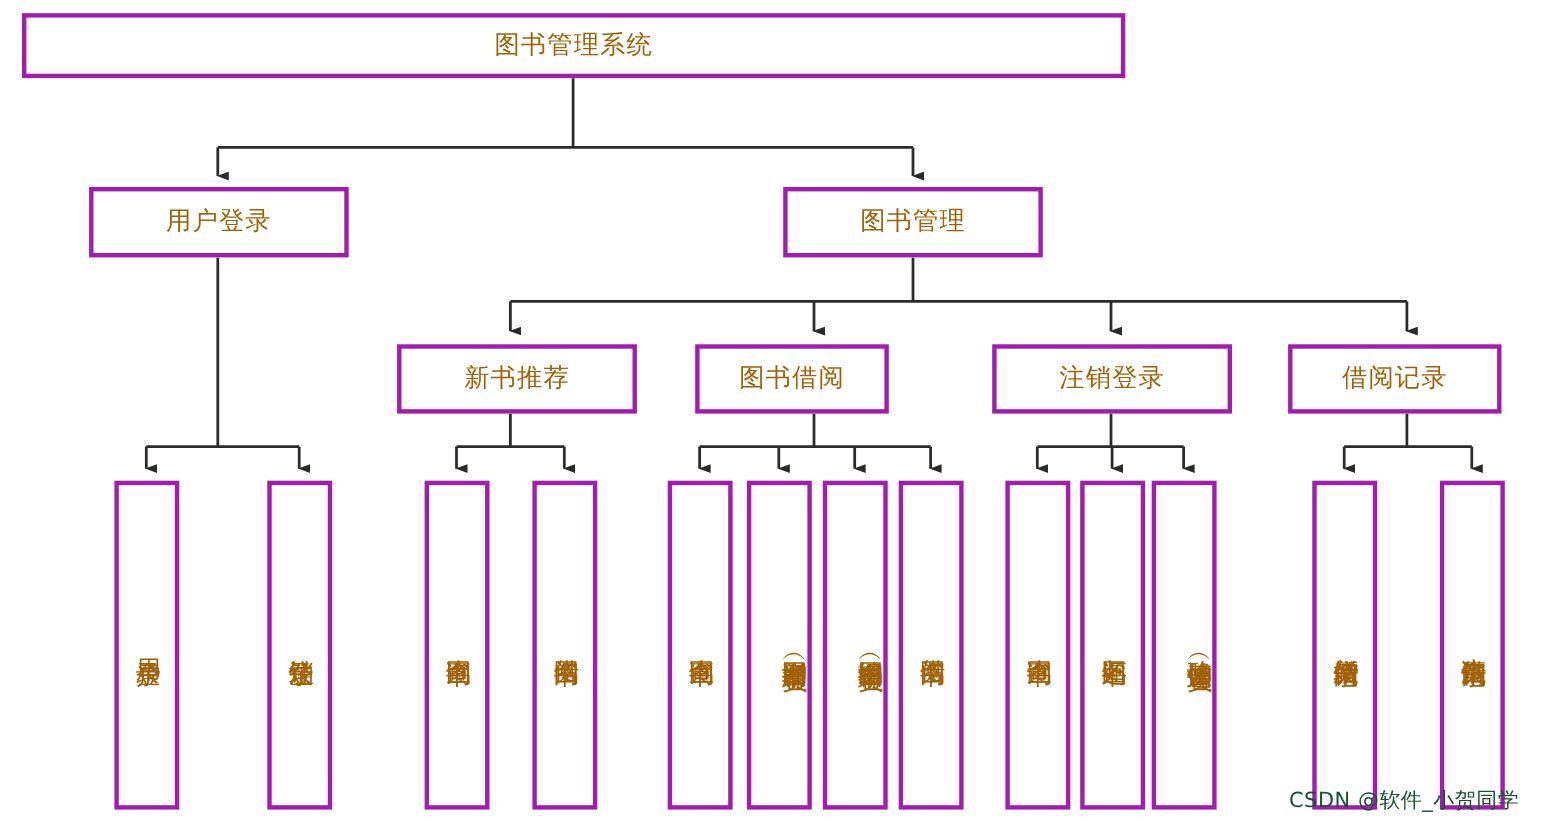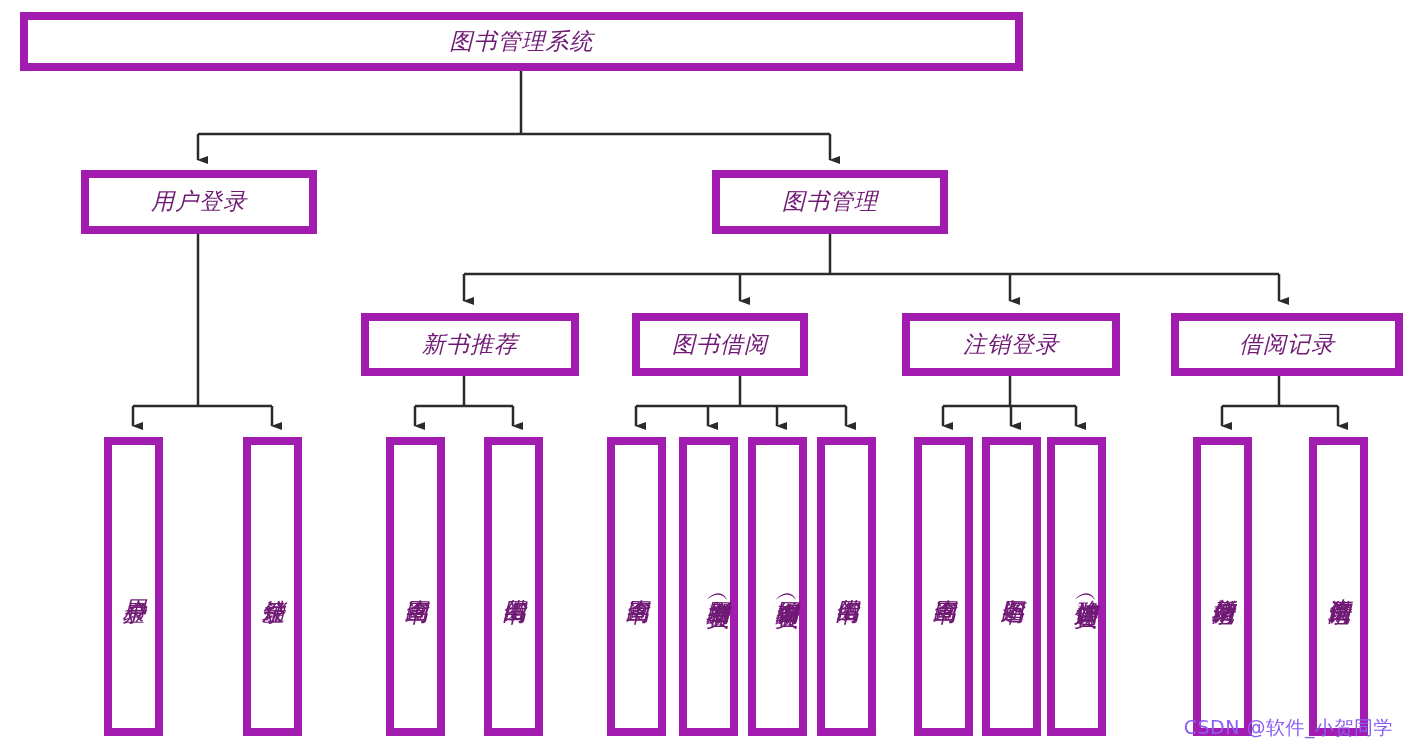--- a/index.html
+++ b/index.html
@@ -15,26 +15,25 @@
     position: relative;
     width: 1405px;
     height: 747px;
     background: #ffffff;
     overflow: hidden;
   }
   .node {
     position: absolute;
     box-sizing: border-box;
     background: #ffffff;
-    border: 8px solid #a21caf;
+    border: 4px solid #a21caf;
     display: flex;
     align-items: center;
     justify-content: center;
-    color: #701a75;
-    font-style: italic;
+    color: #a16207;
   }
   .node-h {
     font-size: 23px;
     line-height: 1.2;
     letter-spacing: 1px;
     white-space: nowrap;
   }
   .node-leaf {
     font-size: 23px;
     line-height: 1.12;
@@ -61,24 +60,24 @@
     height: 747px;
     pointer-events: none;
   }
   .edge-line {
     stroke: #2b2b2b;
     stroke-width: 2.5;
     fill: none;
   }
   .watermark {
     position: absolute;
-    right: 12px;
+    right: 24px;
     bottom: 6px;
     font-size: 19px;
-    color: #8b5cf6;
+    color: #14532d;
     white-space: nowrap;
     letter-spacing: 0.5px;
   }
 </style>
 </head>
 <body>
 
 <div id="diagram-root">
 
   <svg id="edges" viewBox="0 0 1405 747">
@@ -142,21 +141,21 @@
 
   <div class="node node-h" style="left:361px; top:313px; width:218px; height:63px;">
     <span>新书推荐</span>
   </div>
   <div class="node node-h" style="left:632px; top:313px; width:176px; height:63px;">
     <span>图书借阅</span>
   </div>
   <div class="node node-h" style="left:902px; top:313px; width:218px; height:63px;">
     <span>注销登录</span>
   </div>
-  <div class="node node-h" style="left:1171px; top:313px; width:232px; height:63px;">
+  <div class="node node-h" style="left:1171px; top:313px; width:194px; height:63px;">
     <span>借阅记录</span>
   </div>
 
   <div class="node node-leaf leaf-mid" style="left:104px; top:437px; width:59px; height:299px;">
     <span class="leaf-text">用户登录</span>
   </div>
   <div class="node node-leaf leaf-mid" style="left:243px; top:437px; width:59px; height:299px;">
     <span class="leaf-text">注销登录</span>
   </div>
 

